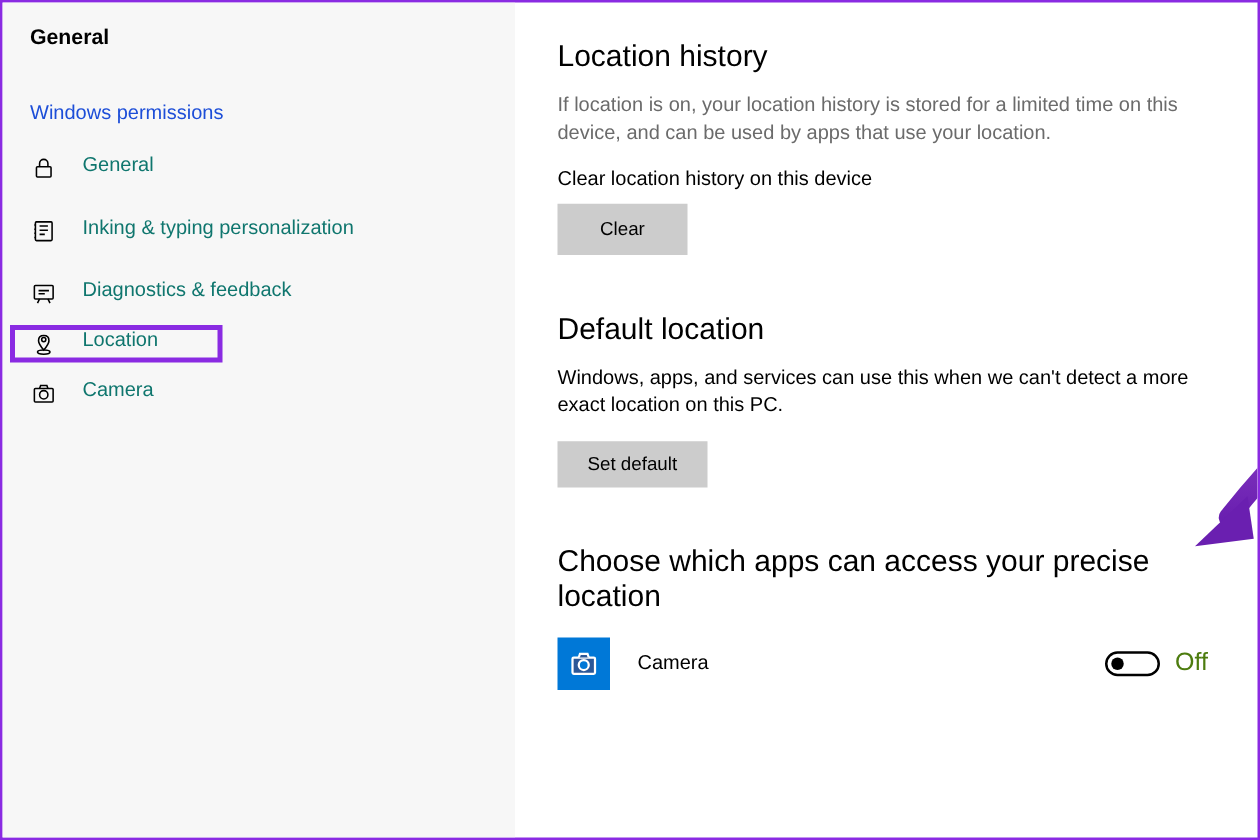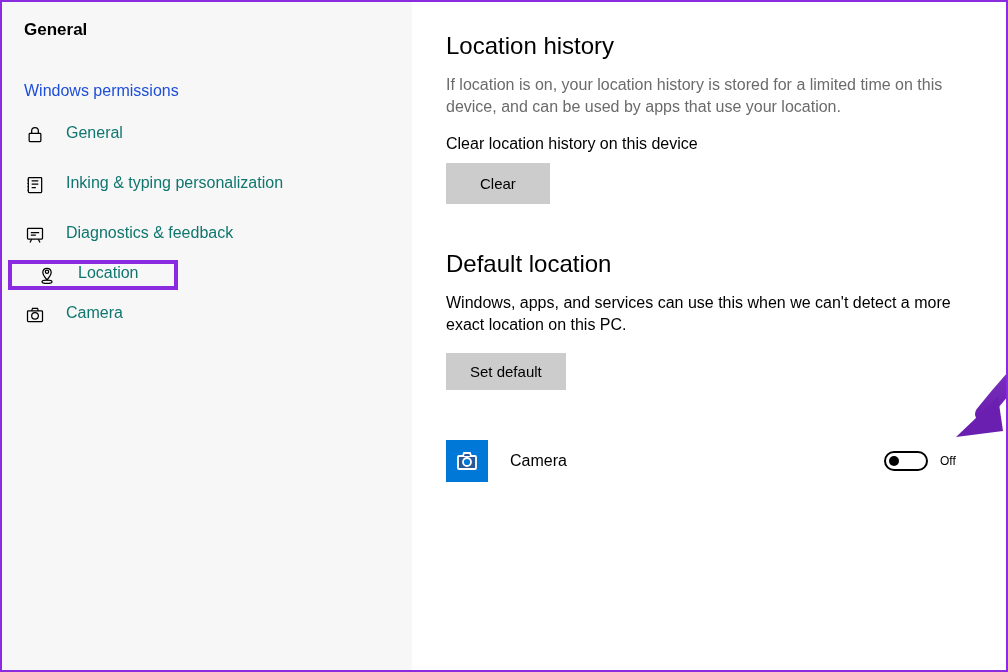--- a/index.html
+++ b/index.html
@@ -124,22 +124,22 @@
       width: 10px;
       height: 10px;
       background: #000;
       border-radius: 50%;
       position: absolute;
       left: 3px;
       top: 50%;
       transform: translateY(-50%);
     }
     .toggle-label {
-      font-size: 12px;
-      color: #000000;
+      font-size: 20px;
+      color: #4d7c0f;
       width: 36px;
     }
     .arrow-svg {
       position: absolute;
       top: 257px;
       left: 536px;
       pointer-events: none;
     }
   </style>
 </head>
@@ -176,21 +176,21 @@
       <svg viewBox="0 0 24 24" fill="none" stroke="#000" stroke-width="1.5">
           <rect x="3" y="4" width="18" height="13" rx="1"></rect>
           <path d="M8 17l-2 4M16 17l2 4M7 9h10M7 12h6"></path>
         </svg>
     </span>
     <span>Diagnostics &amp; feedback</span>
   </div>
 
 
 
-  <div class="sidebar-item highlight-box" style="width:170px;margin-left:6px;padding-left:24px;">
+  <div class="sidebar-item highlight-box" style="width:170px;margin-left:6px;padding-left:12px;">
     <span class="icon">
       <svg viewBox="0 0 24 24" fill="none" stroke="#000" stroke-width="1.5">
           <circle cx="12" cy="8" r="2"></circle>
           <path d="M12 4c-3 0-5 2-5 5 0 3 5 9 5 9s5-6 5-9c0-3-2-5-5-5z" fill="none"></path>
           <ellipse cx="12" cy="20" rx="6" ry="2"></ellipse>
         </svg>
     </span>
     <span>Location</span>
   </div>
 
@@ -215,20 +215,21 @@
     <button class="win-button" style="padding:12px 34px;">Clear</button>
   </div>
 
   <div class="section">
     <div class="content-heading">Default location</div>
     <div class="content-text">Windows, apps, and services can use this when we can't detect a more exact location on this PC.</div>
     <button class="win-button">Set default</button>
   </div>
 
   <div class="section" style="margin-bottom:14px;">
+    <div class="content-heading">Choose which apps can access your precise location</div>
     <div class="app-row">
       <div class="app-icon">
         <svg viewBox="0 0 24 24" fill="none" stroke="#fff" stroke-width="1.8">
             <rect x="3" y="7" width="18" height="13" rx="1" fill="#2b5797" stroke="#fff"></rect>
             <circle cx="12" cy="13" r="4" fill="#0078d7" stroke="#fff"></circle>
             <path d="M8 7l1-3h6l1 3" fill="#2b5797"></path>
           </svg>
       </div>
       <div class="app-name">Camera</div>
       <div class="toggle">

